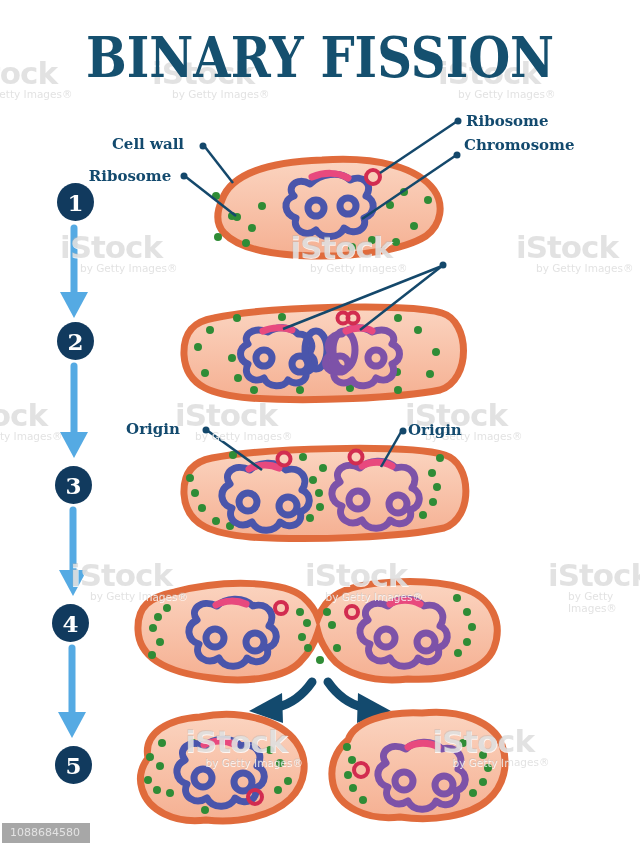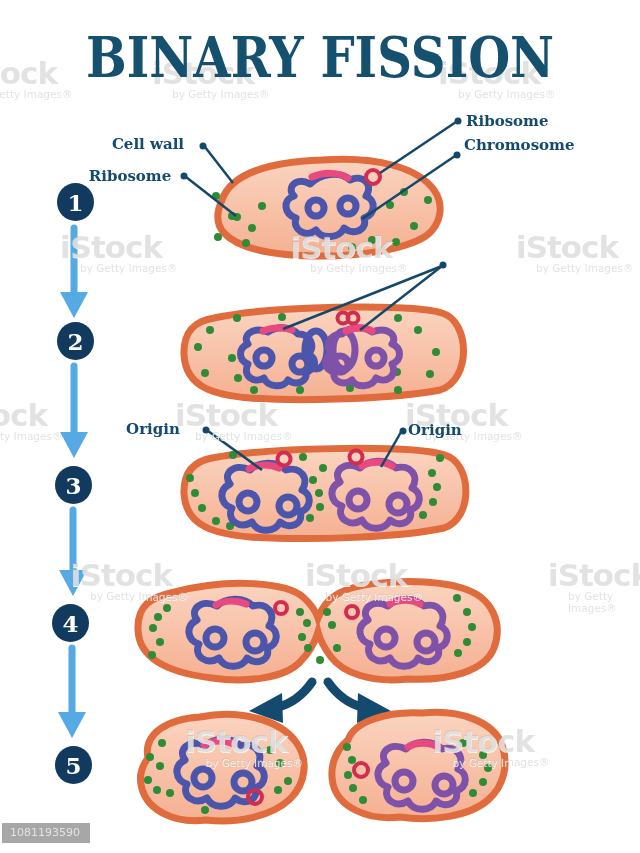--- a/index.html
+++ b/index.html
@@ -353,14 +353,14 @@
       <span>5</span>
     </div>
 
   <div class="lbl right" style="left:98px;top:136px">Cell wall</div>
   <div class="lbl right" style="left:80px;top:168px">Ribosome</div>
   <div class="lbl" style="left:466px;top:113px">Ribosome</div>
   <div class="lbl" style="left:464px;top:137px">Chromosome</div>
   <div class="lbl right" style="left:103px;top:421px">Origin</div>
   <div class="lbl" style="left:408px;top:422px">Origin</div>
 
-  <div class="idbadge">1081193590</div>
+  <div class="idbadge">1088684580</div>
 </div>
 
 </body></html>

